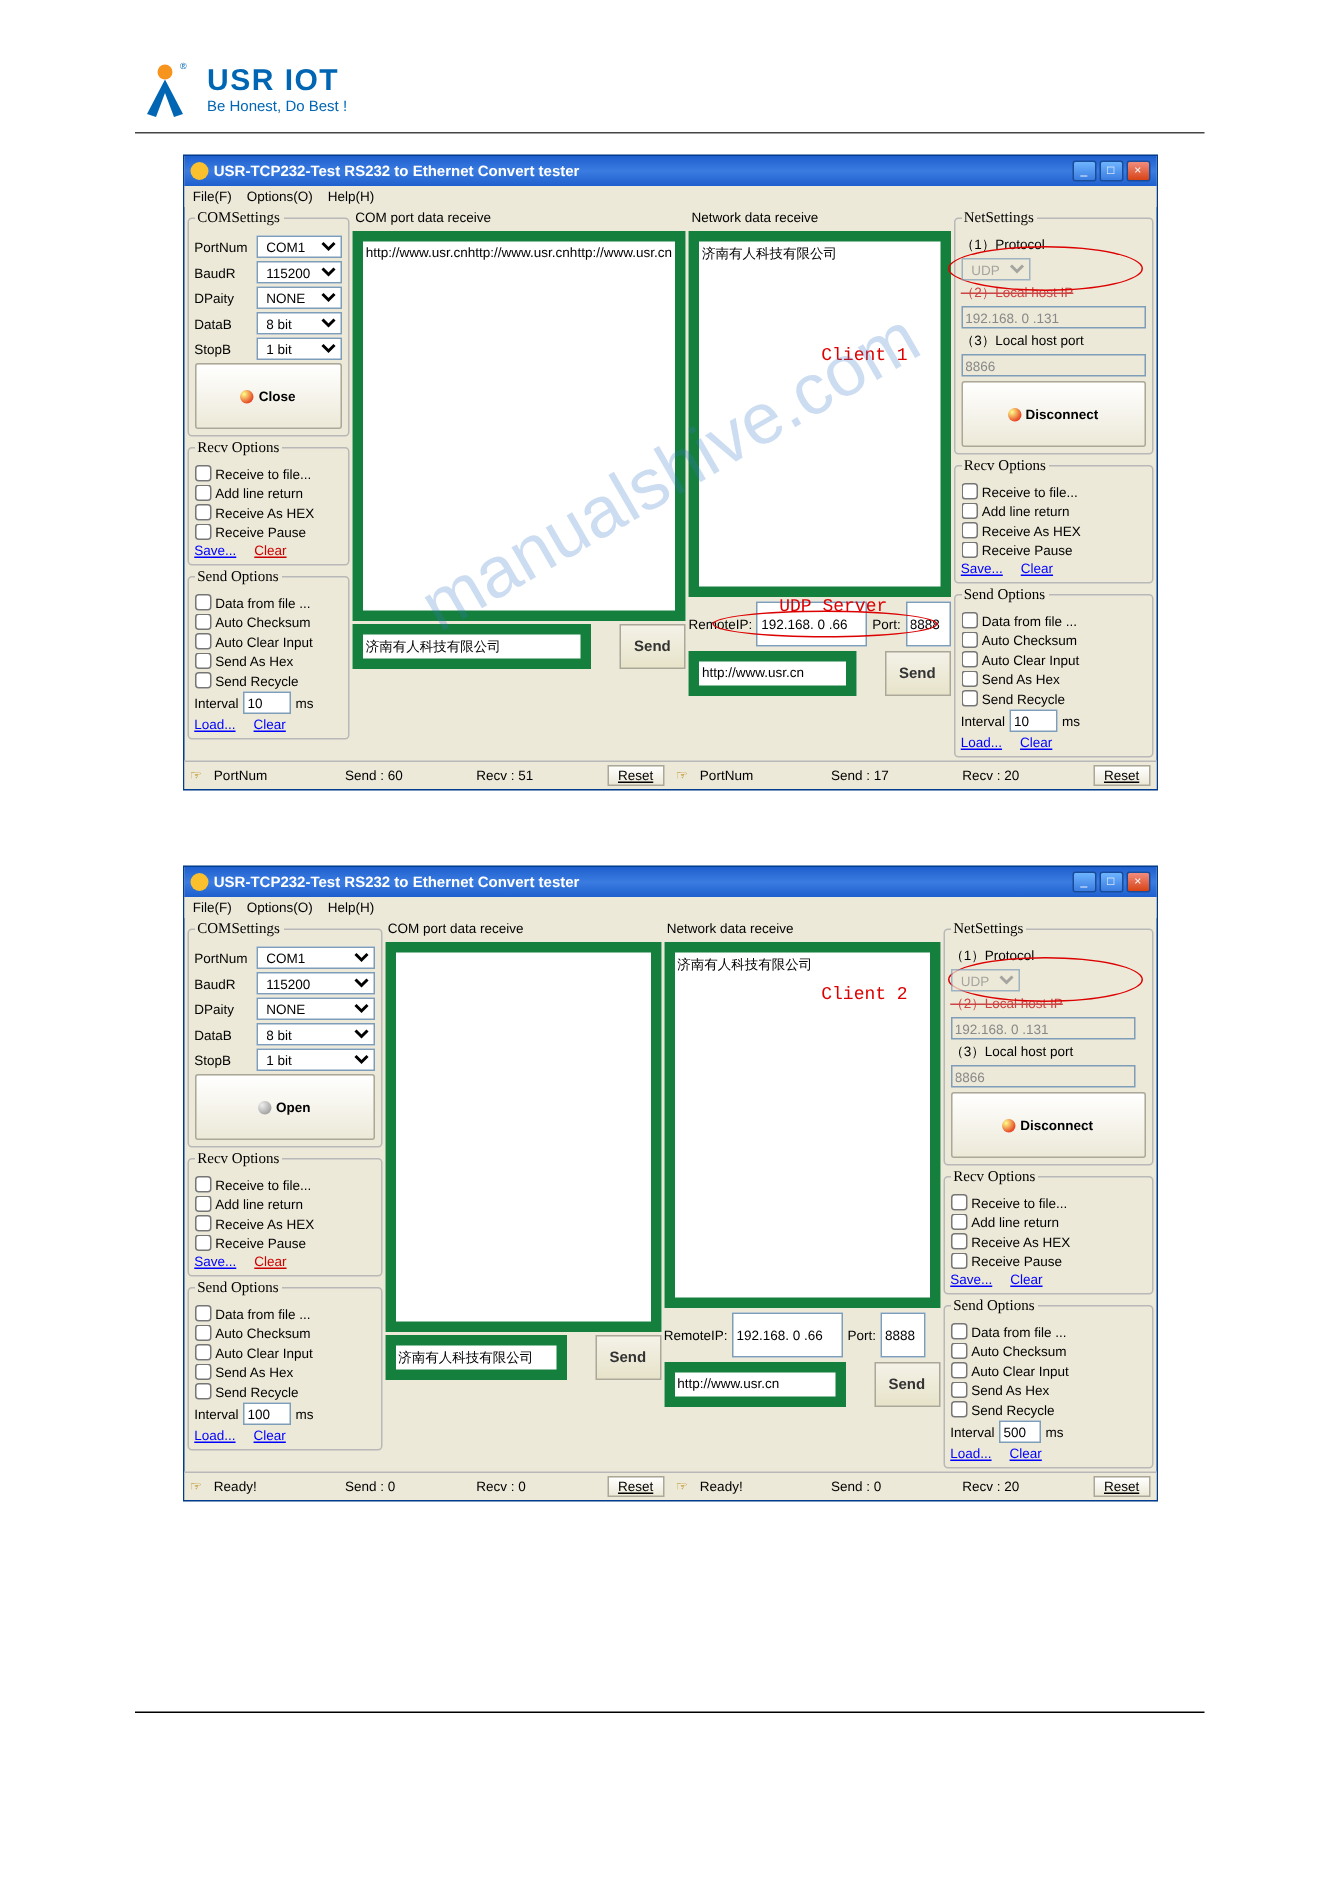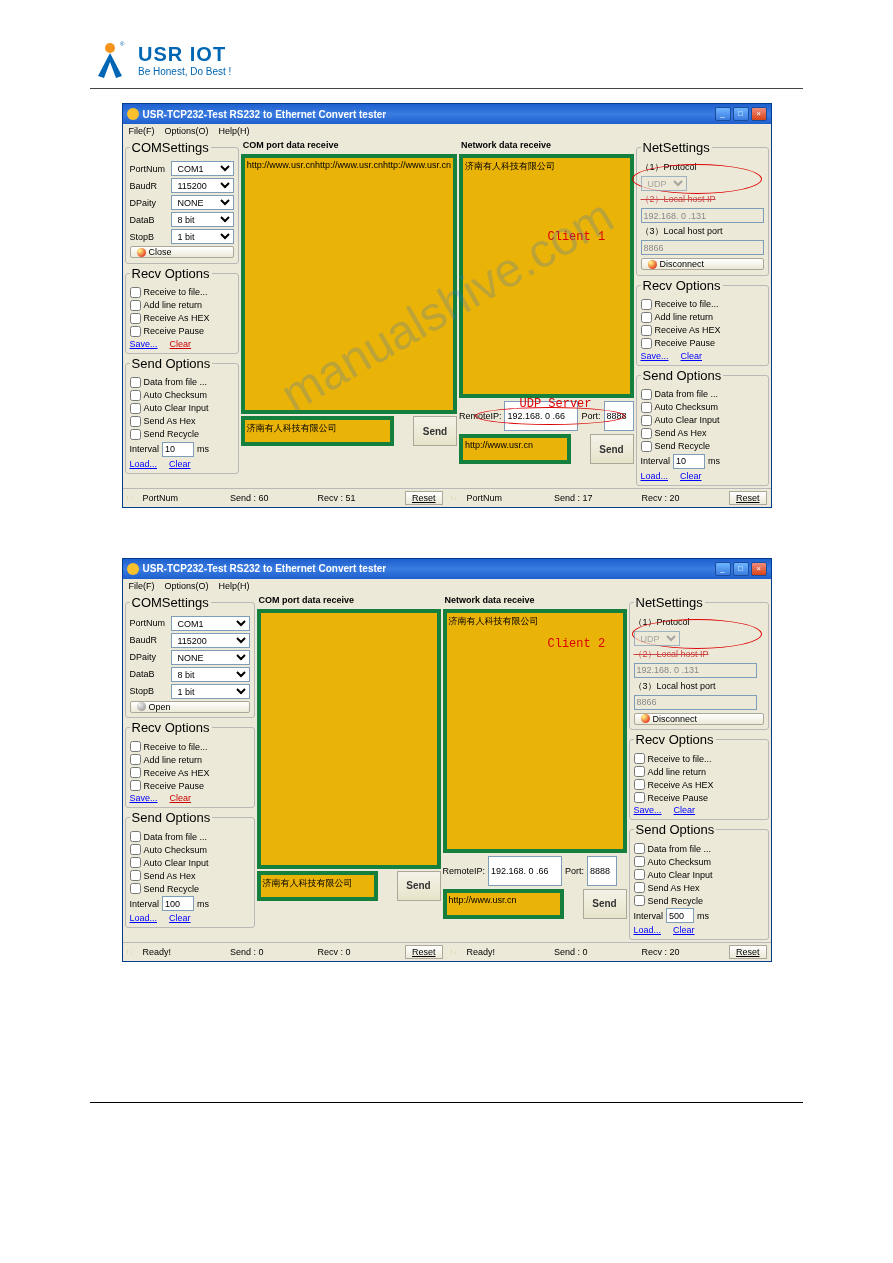--- a/index.html
+++ b/index.html
@@ -18,47 +18,47 @@
 .tb-btns { display: flex; gap: 2px; }
 .tb-btn { width: 16px; height: 14px; background: linear-gradient(#6eb5ff,#3a7ce0); border: 1px solid #1a4c9c; border-radius: 2px; font-size: 8px; color: #fff; text-align: center; line-height: 12px; }
 .tb-btn.close { background: linear-gradient(#f08d7e,#d84315); }
 .menubar { background: #ece9d8; padding: 2px 6px; font-size: 9px; color: #000; display: flex; gap: 10px; }
 .content { display: flex; padding: 2px; gap: 2px; }
 .col { display: flex; flex-direction: column; gap: 2px; }
 .col.left { width: 130px; }
 .col.mid { flex: 1; }
 .col.right { width: 140px; }
 fieldset { border: 1px solid #b8b8b8; border-radius: 3px; padding: 4px 4px; font-size: 9px; background: #ece9d8; }
-legend { font-size: 13px; padding: 0 2px; }
+legend { font-size: 10px; padding: 0 2px; font-family: Liberation Serif, serif; }
 .row { display: flex; align-items: center; gap: 3px; margin: 2px 0; }
 .row label { width: 38px; font-size: 9px; }
 select, input[type=text] { border: 1px solid #7e9db9; background: #fff; font-size: 9px; padding: 1px 2px; flex: 1; height: 15px; }
 select:disabled, input:disabled { background: #ece9d8; color: #888; }
 .btn { border: 1px solid #aca899; background: linear-gradient(#fff,#ece9d8); padding: 2px 6px; font-size: 9px; cursor: pointer; border-radius: 2px; display: inline-flex; align-items: center; gap: 3px; }
-.btn.full { width: 100%; padding: 0 6px; }
+.btn.full { width: 100%; justify-content: center; padding: 16px 6px; font-weight: bold; }
 .dot { width: 9px; height: 9px; border-radius: 50%; display: inline-block; }
 .dot.red { background: radial-gradient(circle at 30% 30%, #ff8, #d00); }
 .dot.gray { background: radial-gradient(circle at 30% 30%, #eee, #888); }
 .cb { display: flex; align-items: center; gap: 3px; font-size: 9px; margin: 2px 0; }
 .cb input { width: 11px; height: 11px; }
 .link { color: #00f; text-decoration: underline; font-size: 9px; cursor: pointer; }
 .link.active { color: #c00; }
-.textarea { background: #eab308; border: 4px solid #15803d; font-size: 9px; padding: 2px; overflow: hidden; }
+.textarea { background: #ffffff; border: 7px solid #15803d; font-size: 9px; padding: 2px; overflow: hidden; }
 .txbox { height: 260px; }
 .sendarea { display: flex; gap: 2px; }
 .sendarea .textarea { flex: 1; height: 30px; }
 .sendbtn { width: 44px; background: linear-gradient(#f4f2e8,#e7e3c9); border: 1px solid #aca899; font-size: 10px; font-weight: bold; color: #333; margin-left: 17px; }
 .status { display: flex; align-items: center; gap: 8px; padding: 2px 4px; font-size: 9px; border-top: 1px solid #b8b8b8; background: #ece9d8; }
 .status .seg { flex: 1; }
 .status .rst { border: 1px solid #aca899; background: linear-gradient(#fff,#ece9d8); padding: 1px 6px; font-size: 9px; text-decoration: underline; }
 .callout { position: absolute; color: #d00; font-size: 12px; font-family: "Courier New", monospace; }
 .ellipse { position: absolute; border: 1.5px solid #d00; border-radius: 50%; pointer-events: none; }
 .watermark { position: absolute; left: 50%; top: 50%; transform: translate(-50%,-50%) rotate(-30deg); font-size: 48px; color: rgba(52,116,201,0.25); pointer-events: none; z-index: 5; white-space: nowrap; }
 .netlabel { font-size: 9px; color: #000; margin: 2px 0; }
-.mid-header { font-size: 9px; padding: 0 0 2px 2px; font-weight: bold; }
+.mid-header { font-size: 9px; padding: 0 0 2px 2px; }
 .remote-row { display: flex; align-items: center; gap: 3px; font-size: 9px; padding: 1px 0; }
 .remote-row input { height: 30px; }
 .inl { display: flex; gap: 12px; margin-top: 2px; }
 .page-footer { border-top: 1px solid #000; margin-top: 140px; }
 </style>
 </head>
 <body>
 
 <div class="logo-area">
   <div class="logo-icon">

